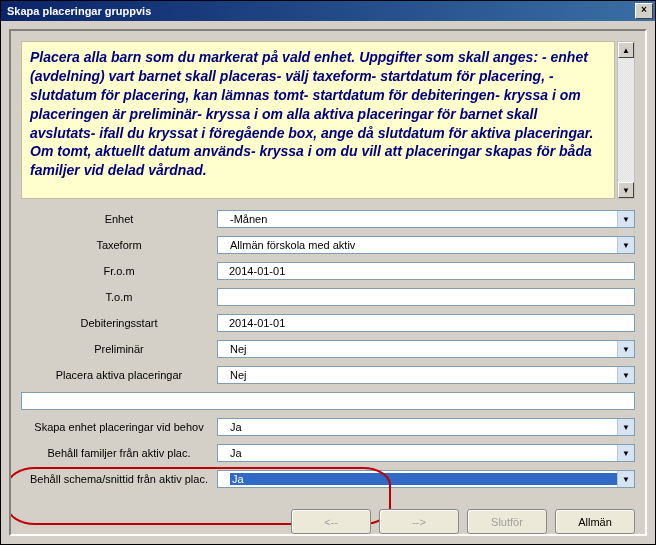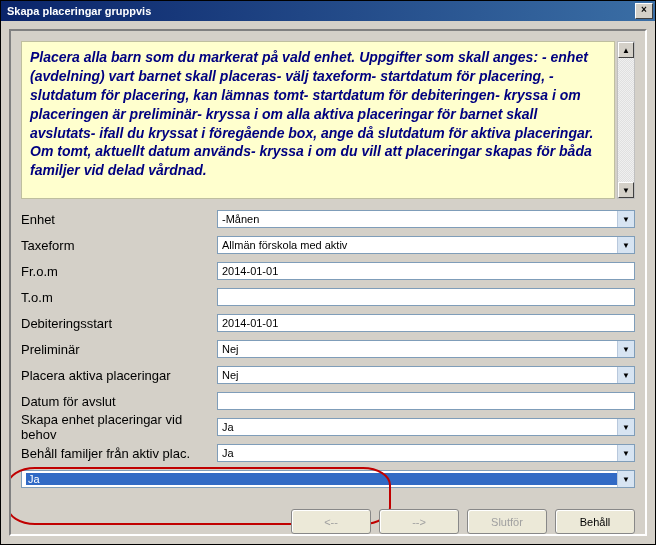--- a/index.html
+++ b/index.html
@@ -109,38 +109,39 @@
   }
   .form-row {
     display: flex;
     align-items: center;
     height: 24px;
     margin-bottom: 2px;
   }
   .form-label {
     width: 196px;
     color: #000;
-    font-size: 13px;
+    font-size: 11px;
+    text-align: center;
   }
   .form-control {
     flex: 1;
     height: 18px;
     border: 1px solid #7f9db9;
     background: #fff;
     display: flex;
     align-items: center;
     box-sizing: border-box;
     font-size: 11px;
     position: relative;
   }
   .form-control.text-input {
-    padding: 0 4px;
+    padding: 0 11px;
   }
   .form-control.select {
-    padding: 0 0 0 4px;
+    padding: 0 0 0 12px;
   }
   .form-control.select .sel-text {
     flex: 1;
     overflow: hidden;
     white-space: nowrap;
   }
   .form-control.select .sel-btn {
     width: 16px;
     height: 16px;
     background: #d7e4f2;
@@ -260,21 +261,20 @@
 
         <div class="form-row">
           <div class="form-label">Placera aktiva placeringar</div>
           <div class="form-control select">
             <span class="sel-text">Nej</span>
             <span class="sel-btn">▼</span>
           </div>
         </div>
 
         <div class="form-row">
-          <div class="form-label">Datum för avslut</div>
           <div class="form-control text-input">
             <span></span>
           </div>
         </div>
 
         <div class="form-row">
           <div class="form-label">Skapa enhet placeringar vid behov</div>
           <div class="form-control select">
             <span class="sel-text">Ja</span>
             <span class="sel-btn">▼</span>
@@ -283,33 +283,34 @@
 
         <div class="form-row">
           <div class="form-label">Behåll familjer från aktiv plac.</div>
           <div class="form-control select">
             <span class="sel-text">Ja</span>
             <span class="sel-btn">▼</span>
           </div>
         </div>
 
         <div class="form-row">
+          <div class="form-label">Behåll schema/snittid från aktiv plac.</div>
           <div class="form-control select selected-focus">
             <span class="sel-text">Ja</span>
             <span class="sel-btn">▼</span>
           </div>
         </div>
 
       </div>
 
       <div class="highlight-oval"></div>
 
     </div>
 
     <div class="button-bar">
       <div class="btn disabled">&lt;--</div>
       <div class="btn disabled">--&gt;</div>
       <div class="btn disabled">Slutför</div>
-      <div class="btn">Behåll</div>
+      <div class="btn">Allmän</div>
     </div>
 
   </div>
 </div>
 
 </body></html>

